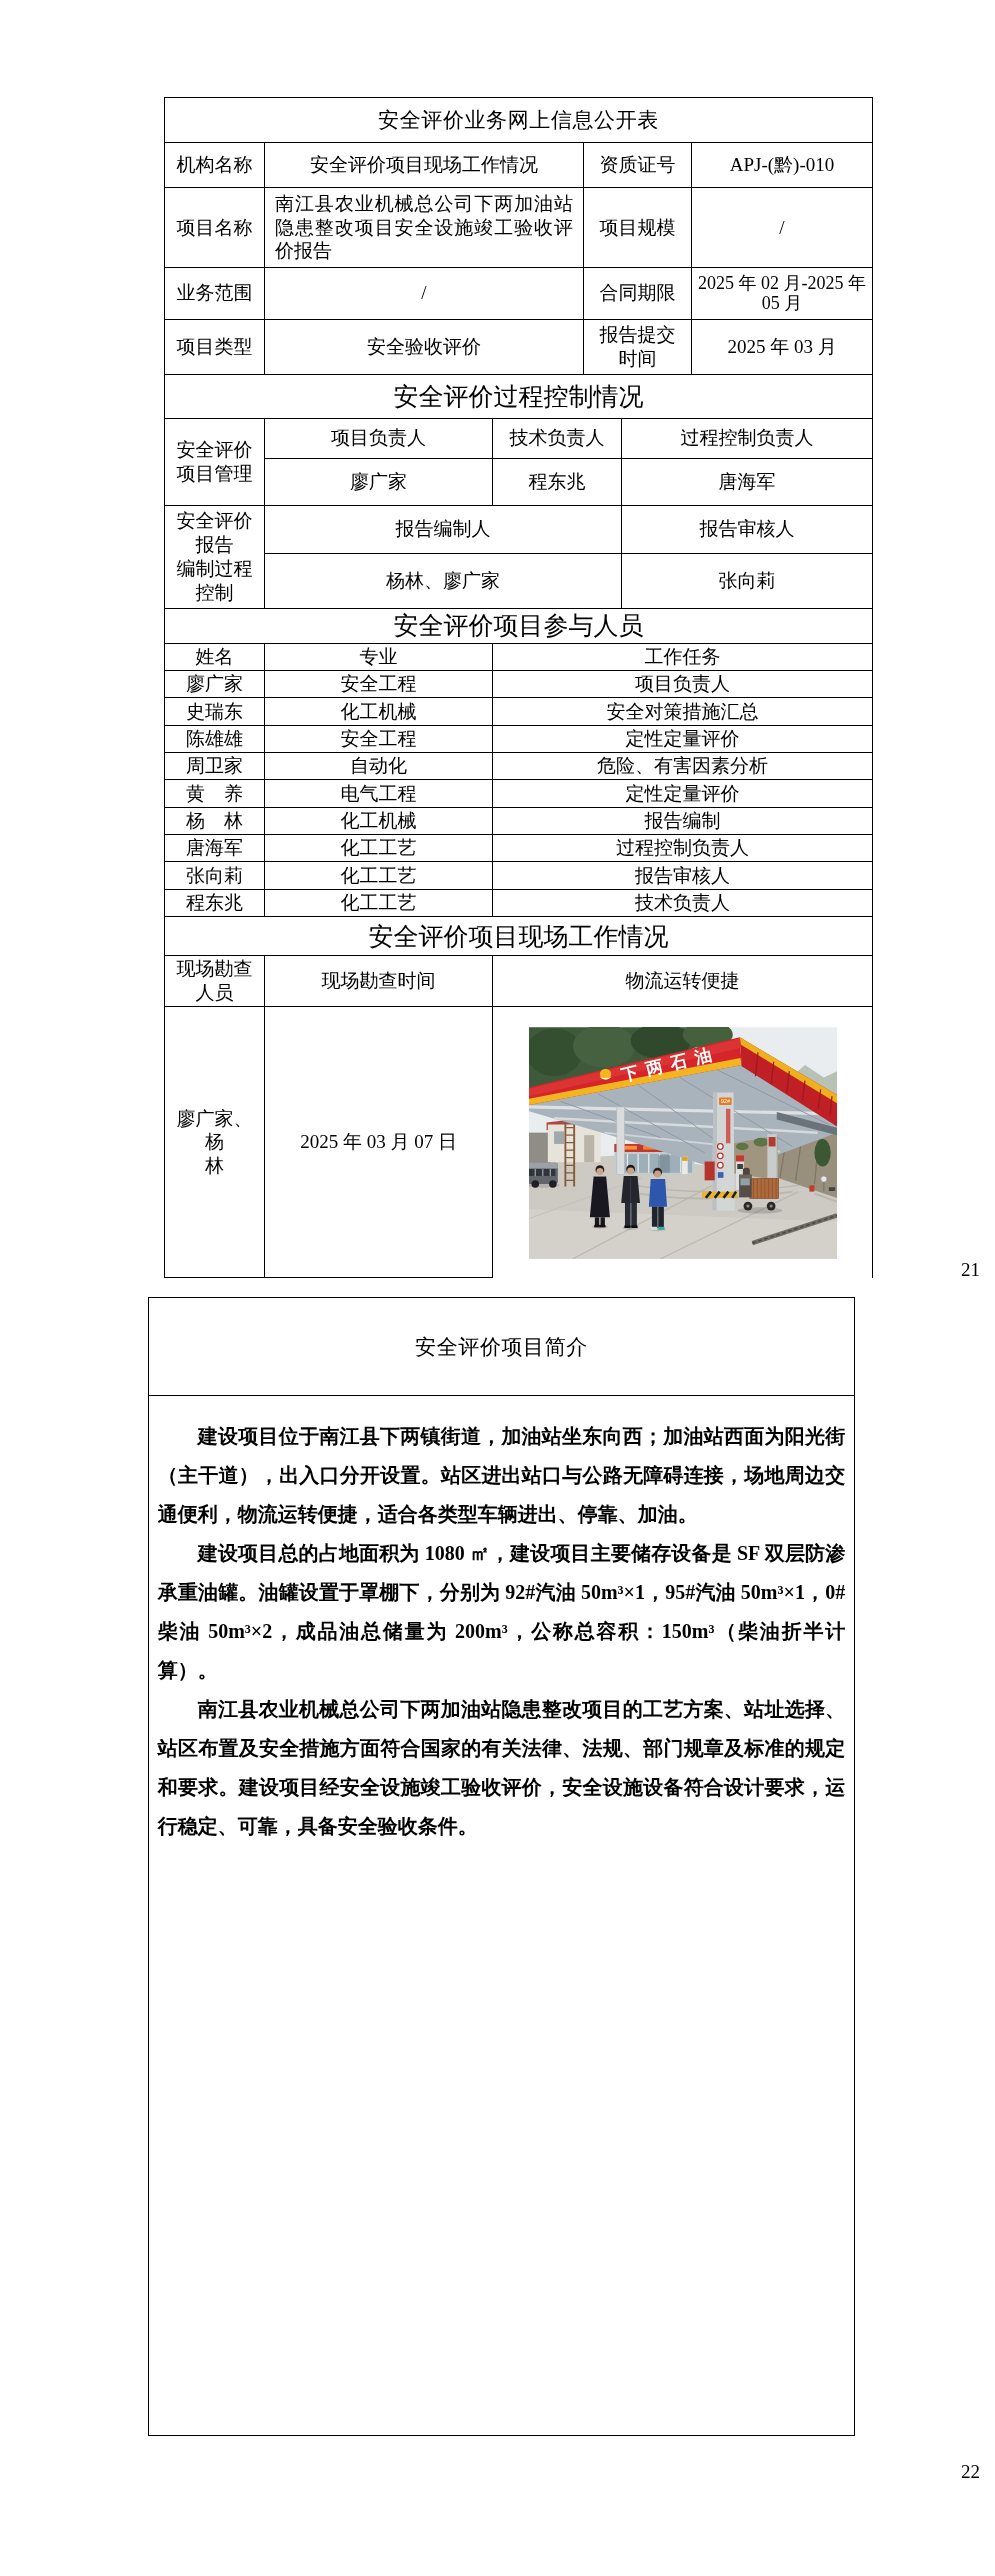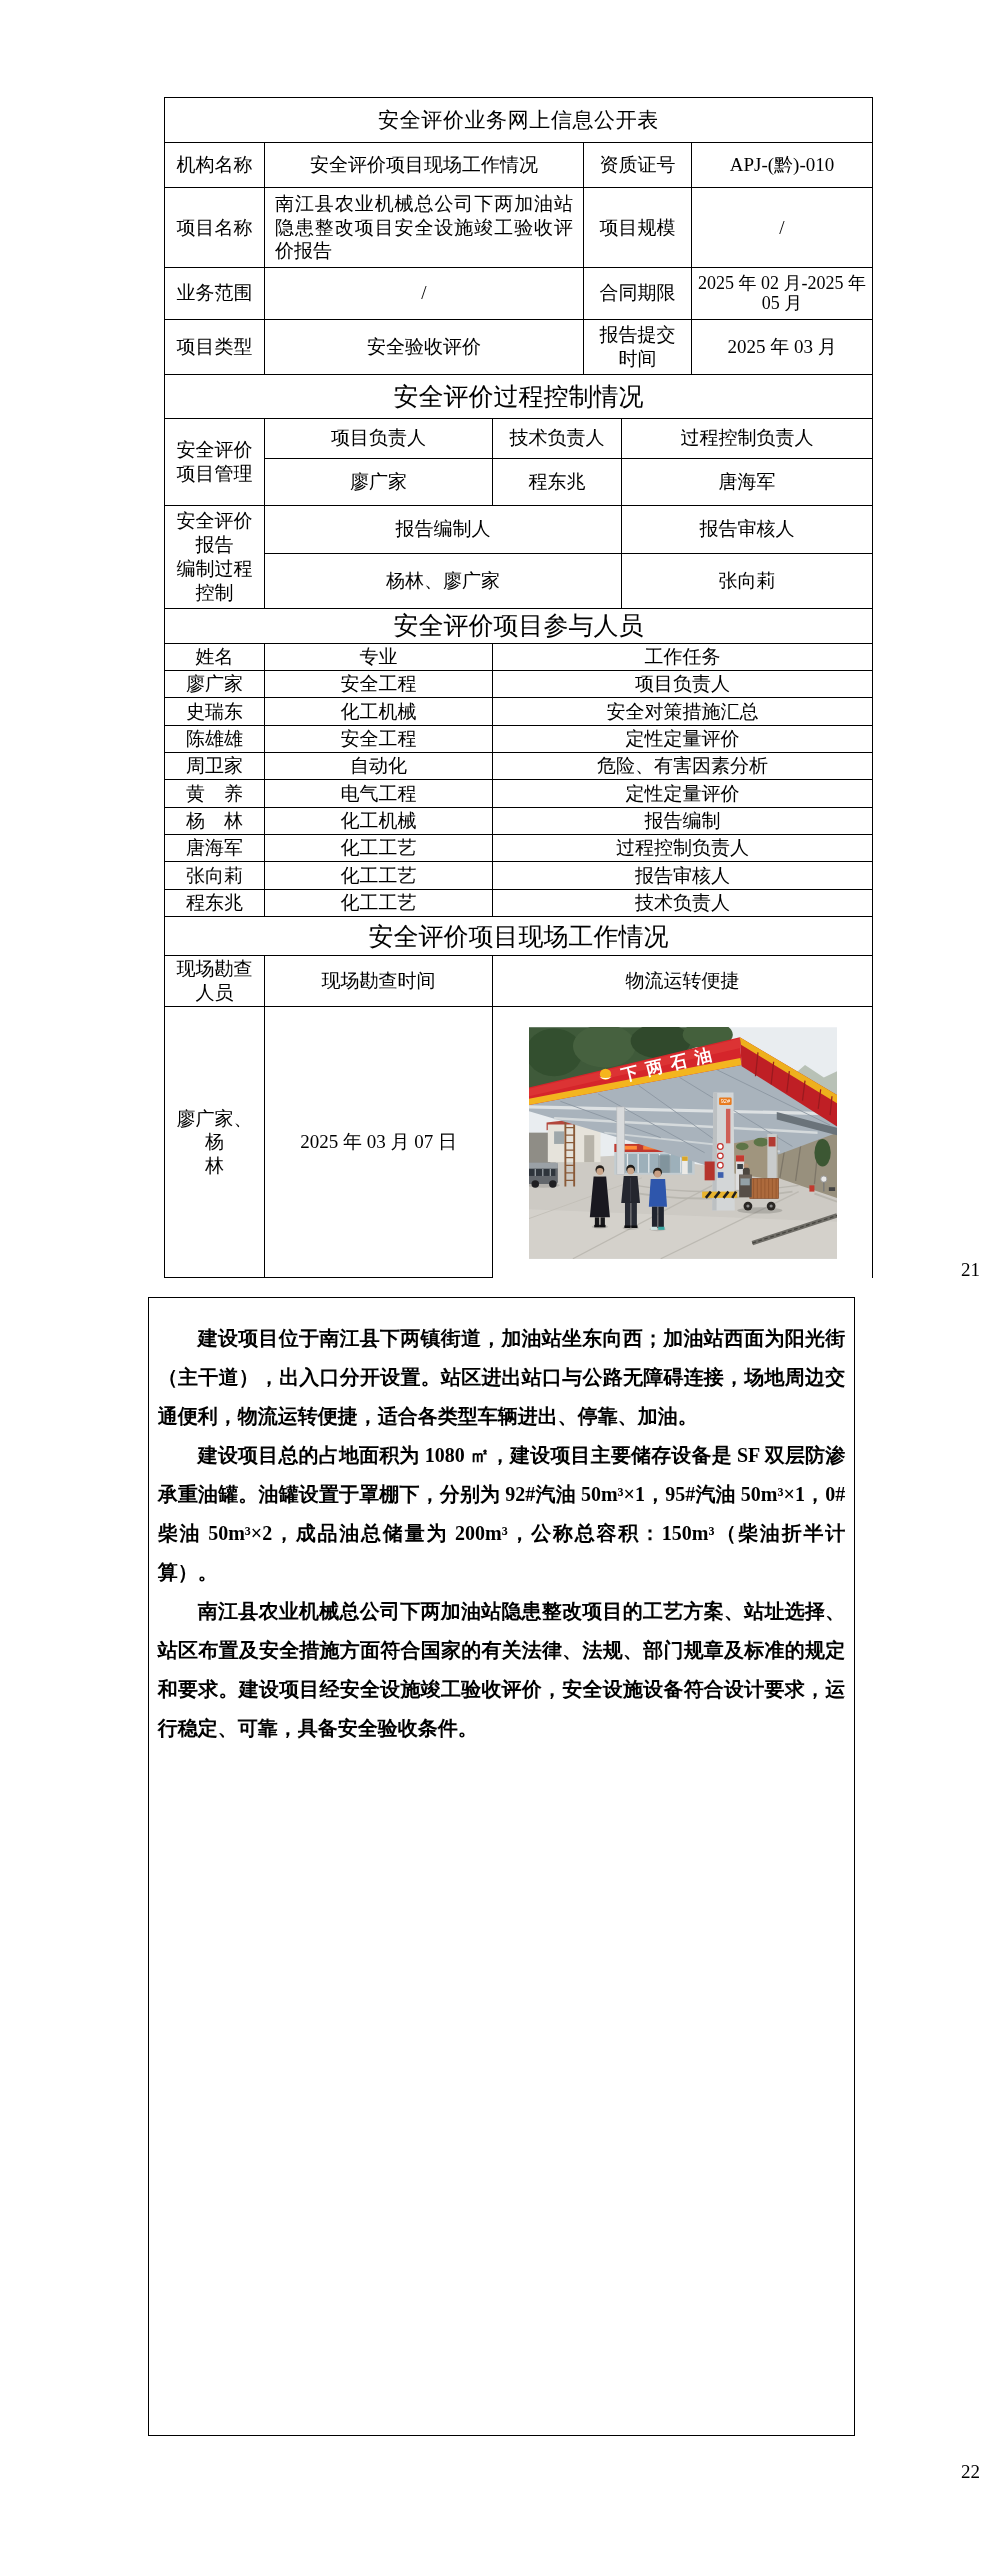--- a/index.html
+++ b/index.html
@@ -322,20 +322,23 @@
         </div>
       </td>
     </tr>
   </tbody>
     </table>
 
   <div class="pageno pn21">21</div>
 
   <table class="t2">
     <tbody>
+        <tr>
+      <td class="t2-title">安全评价项目简介</td>
+    </tr>
     <tr>
       <td class="t2-body">
         <p>建设项目位于南江县下两镇街道，加油站坐东向西；加油站西面为阳光街（主干道），出入口分开设置。站区进出站口与公路无障碍连接，场地周边交通便利，物流运转便捷，适合各类型车辆进出、停靠、加油。</p>
         <p>建设项目总的占地面积为 1080 ㎡，建设项目主要储存设备是 SF 双层防渗承重油罐。油罐设置于罩棚下，分别为 92#汽油 50m³×1，95#汽油 50m³×1，0#柴油 50m³×2，成品油总储量为 200m³，公称总容积：150m³（柴油折半计算）。</p>
         <p>南江县农业机械总公司下两加油站隐患整改项目的工艺方案、站址选择、站区布置及安全措施方面符合国家的有关法律、法规、部门规章及标准的规定和要求。建设项目经安全设施竣工验收评价，安全设施设备符合设计要求，运行稳定、可靠，具备安全验收条件。</p>
       </td>
     </tr>
   </tbody>
     </table>
 

